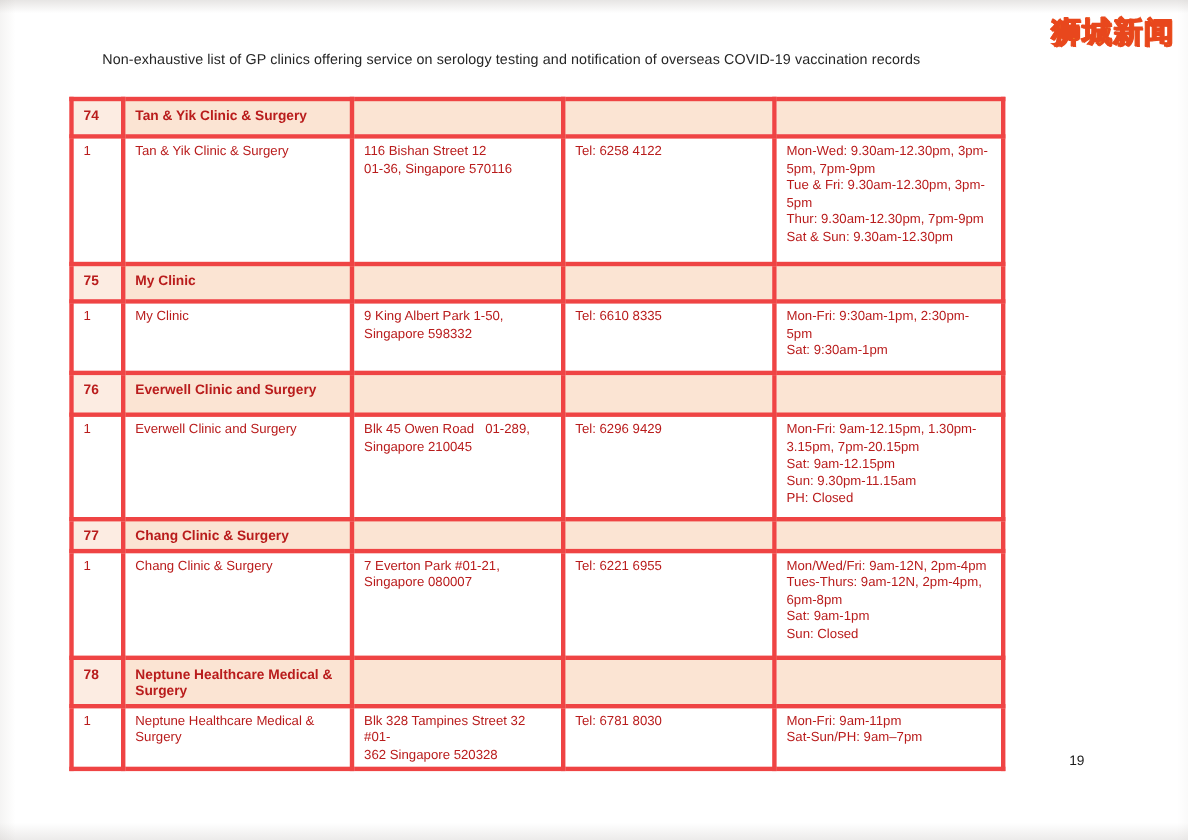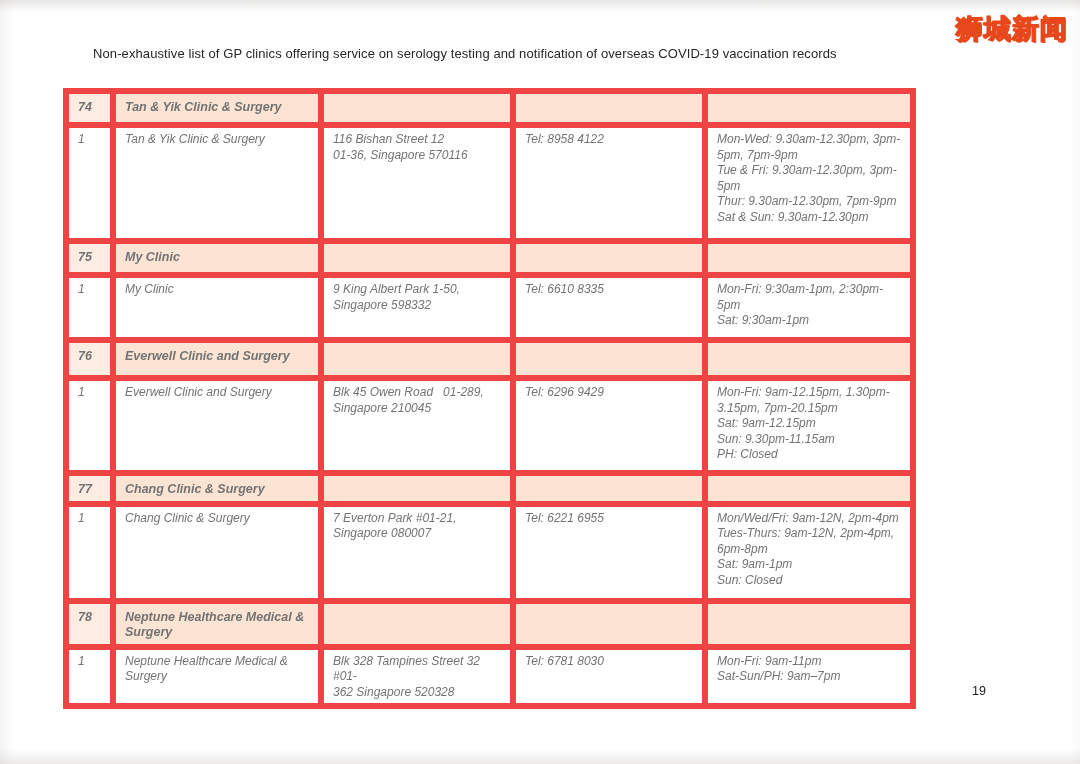--- a/index.html
+++ b/index.html
@@ -36,27 +36,26 @@
     -webkit-text-stroke:1px #e8471d;
     text-shadow:1px 1px 0 #e8471d, -1px 0 0 #e8471d;
   }
   table.clinics{
     position:absolute;left:63px;top:88px;width:847px;
     border-collapse:collapse;table-layout:fixed;
     border:1.5px solid #4a4a4a;
     border-bottom:2.5px solid #53423a;
   }
   table.clinics td{
-    border:6px solid #ef4444;
+    border:4px solid #ef4444;
     vertical-align:top;
     padding:4px 8px 3px 9px;
-    font-size:12px;line-height:15.5px;color:#737373;
+    font-size:12px;line-height:15.5px;color:#b91c1c;
     white-space:pre-wrap;
     overflow:hidden;
-    font-style:italic;
   }
   tr.hdr td{
     background:#fbe4d3;
     font-weight:bold;font-size:12.5px;
     padding-top:6px;
   }
   tr.hdr td.num{ background:#fcece2; }
   .page-number{
     position:absolute;left:972px;top:684px;
     font-size:12.5px;color:#1c1c1c;
@@ -93,21 +92,21 @@
         <td>Tan &amp; Yik Clinic &amp; Surgery</td>
         <td></td>
         <td></td>
         <td></td>
       </tr>
       <tr style="height:116px">
         <td>1</td>
         <td>Tan &amp; Yik Clinic &amp; Surgery</td>
         <td>116 Bishan Street 12
 01-36, Singapore 570116</td>
-        <td>Tel: 8958 4122</td>
+        <td>Tel: 6258 4122</td>
         <td>Mon-Wed: 9.30am-12.30pm, 3pm-5pm, 7pm-9pm
 Tue &amp; Fri: 9.30am-12.30pm, 3pm-5pm
 Thur: 9.30am-12.30pm, 7pm-9pm
 Sat &amp; Sun: 9.30am-12.30pm</td>
       </tr>
 
       <tr class="hdr" style="height:34px">
         <td class="num">75</td>
         <td>My Clinic</td>
         <td></td>

